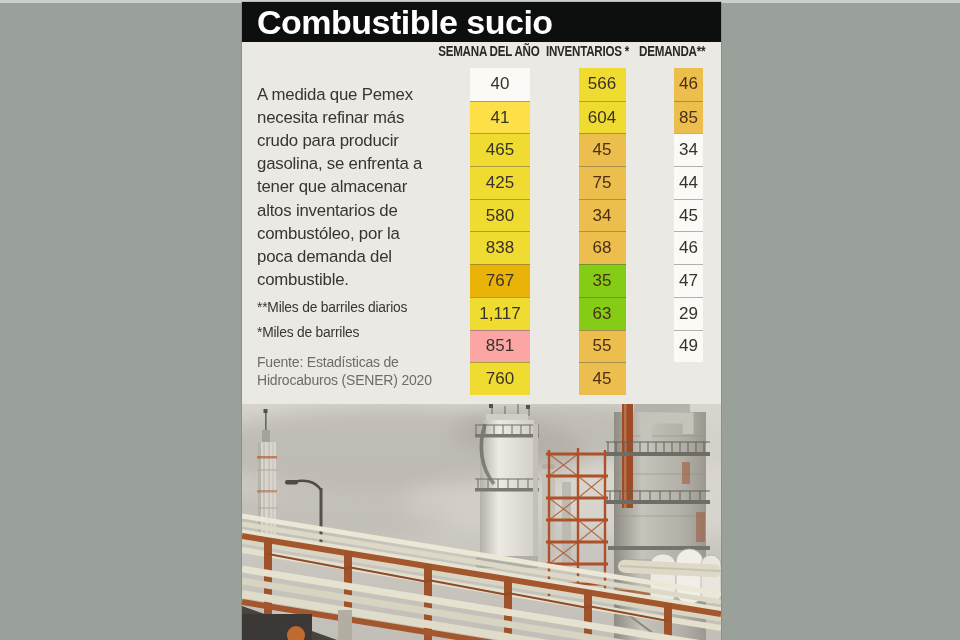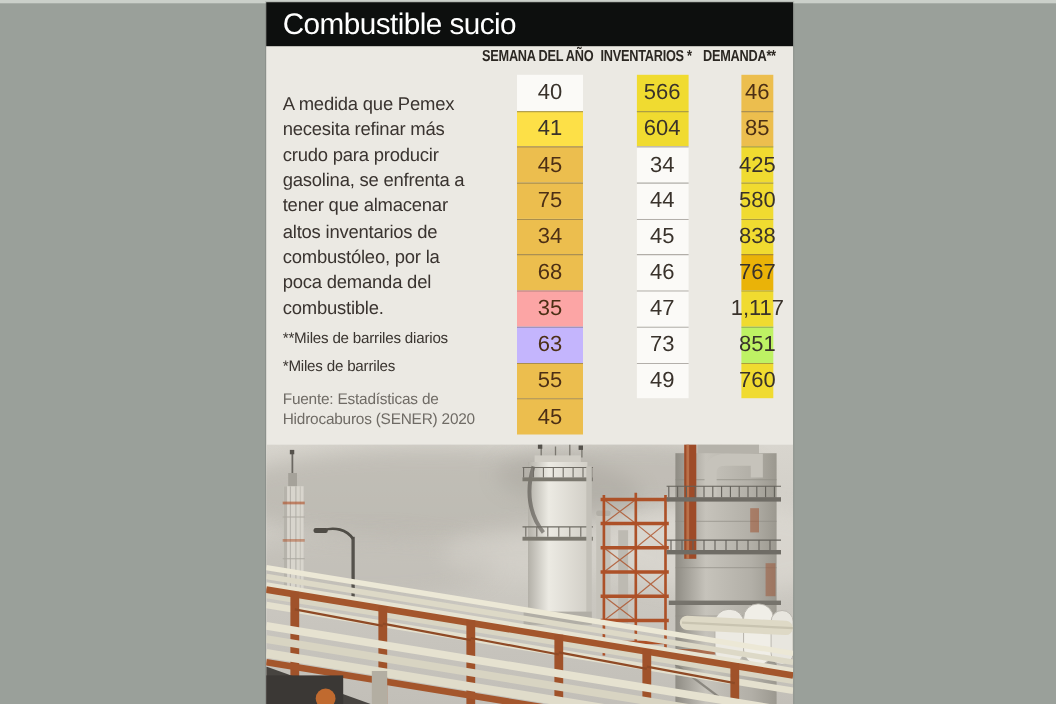--- a/index.html
+++ b/index.html
@@ -11,21 +11,21 @@
   .top-strip{position:absolute;left:0;top:0;width:960px;height:3px;background:#cbd0ca;}
   .card{
     position:absolute;left:242px;top:2px;width:479px;height:638px;
     background:#ebe9e3;box-shadow:0 0 0 1px rgba(0,0,0,0.10);
   }
   .title-bar{
     position:absolute;left:0;top:0;width:479px;height:40px;background:#0d0f0e;
     display:flex;align-items:center;
   }
   .title-bar h1{
-    margin:0 0 0 15px;color:#ffffff;font-size:27px;font-weight:400;letter-spacing:-0.5px;
+    margin:0 0 0 15px;color:#ffffff;font-size:34px;font-weight:700;letter-spacing:-0.5px;
   }
   .intro{
     position:absolute;left:15px;top:64px;width:176px;
     color:#3a3430;font-size:16.8px;line-height:1.38;letter-spacing:-0.2px;
   }
   .notes{position:absolute;left:15px;top:299px;width:190px;}
   .note{color:#3a3530;font-size:13.8px;line-height:1.0;margin:0 0 11px 0;letter-spacing:-0.2px;}
   .source{color:#6f6b65;font-size:14px;line-height:1.32;margin-top:13px;letter-spacing:-0.2px;}
   
   .table{position:absolute;left:186px;top:32px;width:275px;}
@@ -36,21 +36,21 @@
   .th{
     text-align:center;color:#2b2722;font-weight:700;font-size:14.5px;white-space:nowrap;
     transform:scaleX(0.8);letter-spacing:-0.3px;
   }
   .tbody{
     display:grid;grid-template-columns:102px 89px 71px;column-gap:6.5px;
     grid-auto-rows:32.7px;
   }
   .cell{
     display:flex;align-items:center;justify-content:center;
-    font-size:20px;color:#39322b;border-top:1px solid rgba(90,84,76,0.45);margin-left:42px;
+    font-size:17px;color:#39322b;border-top:1px solid rgba(90,84,76,0.45);margin-left:42px;
   }
   .cell.first{border-top:none;}
   .cell.c2{color:#4c2f15;}
   
   .photo{position:absolute;left:0;top:402px;width:479px;height:236px;}
 </style>
 </head>
 <body>
 
 <div class="top-strip"></div>
@@ -75,38 +75,39 @@
       <div class="th">INVENTARIOS *</div>
       <div class="th">DEMANDA**</div>
     </div>
     <div class="tbody">
         <div class="cell c0 first" style="background: rgb(251, 250, 247);">40</div>
         <div class="cell c1 first" style="background: rgb(240, 219, 48);">566</div>
         <div class="cell c2 first" style="background: rgb(236, 190, 78);">46</div>
         <div class="cell c0" style="background: #fde047;">41</div>
         <div class="cell c1" style="background: rgb(240, 219, 48);">604</div>
         <div class="cell c2" style="background: rgb(236, 190, 78);">85</div>
+        <div class="cell c1" style="background: rgb(240, 219, 48);">465</div>
         <div class="cell c2" style="background: rgb(236, 190, 78);">45</div>
         <div class="cell c0" style="background: rgb(251, 250, 247);">34</div>
         <div class="cell c1" style="background: rgb(240, 219, 48);">425</div>
         <div class="cell c2" style="background: rgb(236, 190, 78);">75</div>
         <div class="cell c0" style="background: rgb(251, 250, 247);">44</div>
         <div class="cell c1" style="background: rgb(240, 219, 48);">580</div>
         <div class="cell c2" style="background: rgb(236, 190, 78);">34</div>
         <div class="cell c0" style="background: rgb(251, 250, 247);">45</div>
         <div class="cell c1" style="background: rgb(240, 219, 48);">838</div>
         <div class="cell c2" style="background: rgb(236, 190, 78);">68</div>
         <div class="cell c0" style="background: rgb(251, 250, 247);">46</div>
         <div class="cell c1" style="background: #eab308;">767</div>
-        <div class="cell c2" style="background: #fca5a5;">35</div>
+        <div class="cell c2" style="background: #84cc16;">35</div>
         <div class="cell c0" style="background: rgb(251, 250, 247);">47</div>
         <div class="cell c1" style="background: rgb(240, 219, 48);">1,117</div>
-        <div class="cell c2" style="background: #c4b5fd;">63</div>
-        <div class="cell c0" style="background: rgb(251, 250, 247);">73</div>
-        <div class="cell c1" style="background: #bef264;">851</div>
+        <div class="cell c2" style="background: #84cc16;">63</div>
+        <div class="cell c0" style="background: rgb(251, 250, 247);">29</div>
+        <div class="cell c1" style="background: #fca5a5;">851</div>
         <div class="cell c2" style="background: rgb(236, 190, 78);">55</div>
         <div class="cell c0" style="background: rgb(251, 250, 247);">49</div>
         <div class="cell c1" style="background: rgb(240, 219, 48);">760</div>
         <div class="cell c2" style="background: rgb(236, 190, 78);">45</div>
       </div>
   </div>
 
   <svg class="photo" viewBox="0 0 479 236" preserveAspectRatio="none">
     <defs>
       <linearGradient id="sky" x1="0" y1="0" x2="0" y2="1">

